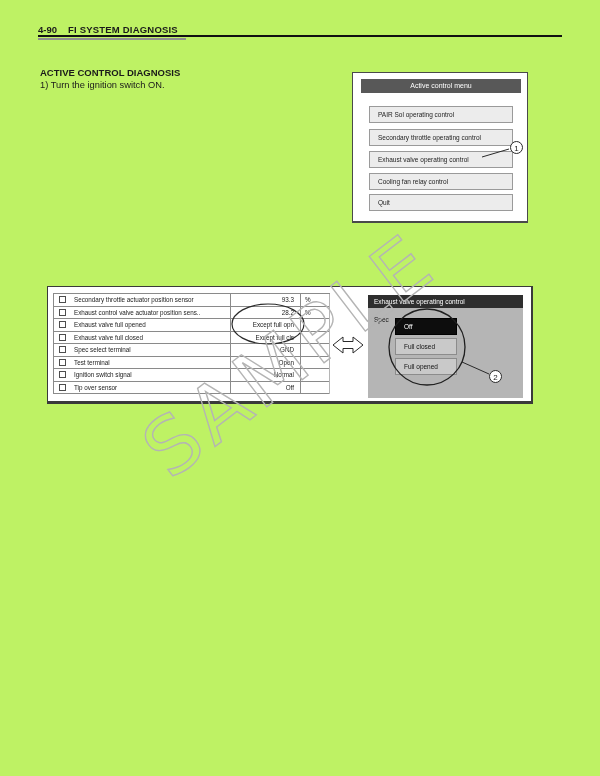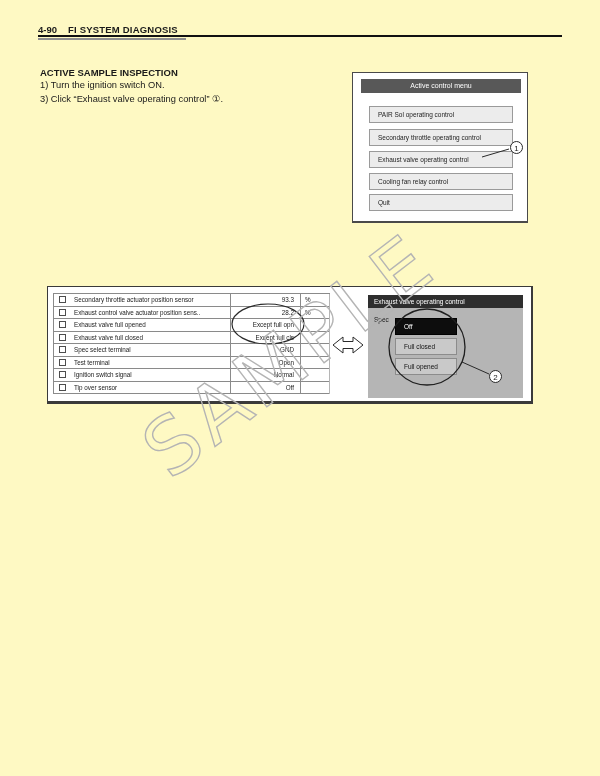--- a/index.html
+++ b/index.html
@@ -1,16 +1,16 @@
 <!DOCTYPE html>
 <html><head>
 <meta charset="utf-8">
 <style>
   html,body{margin:0;padding:0;background:#e8e8e8;}
-  .page{position:relative;width:600px;height:776px;background:#fef9c3;margin:0 auto;
+  .page{position:relative;width:600px;height:776px;background:#bef264;margin:0 auto;
         font-family:"Liberation Sans","DejaVu Sans",sans-serif;color:#1a1a1a;overflow:hidden;}
 
   
   .hdr-num{position:absolute;left:38px;top:24px;font-size:9.5px;font-weight:bold;}
   .hdr-title{position:absolute;left:68px;top:24px;font-size:9.5px;font-weight:bold;letter-spacing:0.2px;}
   .hdr-rule{position:absolute;left:38px;top:35px;width:524px;height:2px;background:#111;}
   .hdr-rule2{position:absolute;left:38px;top:38px;width:148px;height:2px;background:#8f8f8f;}
 
   
   .intro{position:absolute;left:40px;top:66px;width:320px;font-size:9.3px;line-height:13.4px;}
@@ -62,23 +62,22 @@
 <body>
 
 <div class="page">
 
   <div class="hdr-num">4-90</div>
   <div class="hdr-title">FI SYSTEM DIAGNOSIS</div>
   <div class="hdr-rule"></div>
   <div class="hdr-rule2"></div>
 
   <div class="intro">
-    <div class="sec">ACTIVE SAMPLE INSPECTION</div>
+    <div class="sec">ACTIVE CONTROL DIAGNOSIS</div>
     <div>1) Turn the ignition switch ON.</div>
-    <div>3) Click “Exhaust valve operating control” ①.</div>
   </div>
 
   <div class="fig1">
     <div class="fig1-titlebar">Active control menu</div>
     <div class="mbtn mbtn1">PAIR Sol operating control</div>
     <div class="mbtn mbtn2">Secondary throttle operating control</div>
     <div class="mbtn mbtn3">Exhaust valve operating control</div>
     <div class="mbtn mbtn4">Cooling fan relay control</div>
     <div class="mbtn mbtn5">Quit</div>
   </div>

